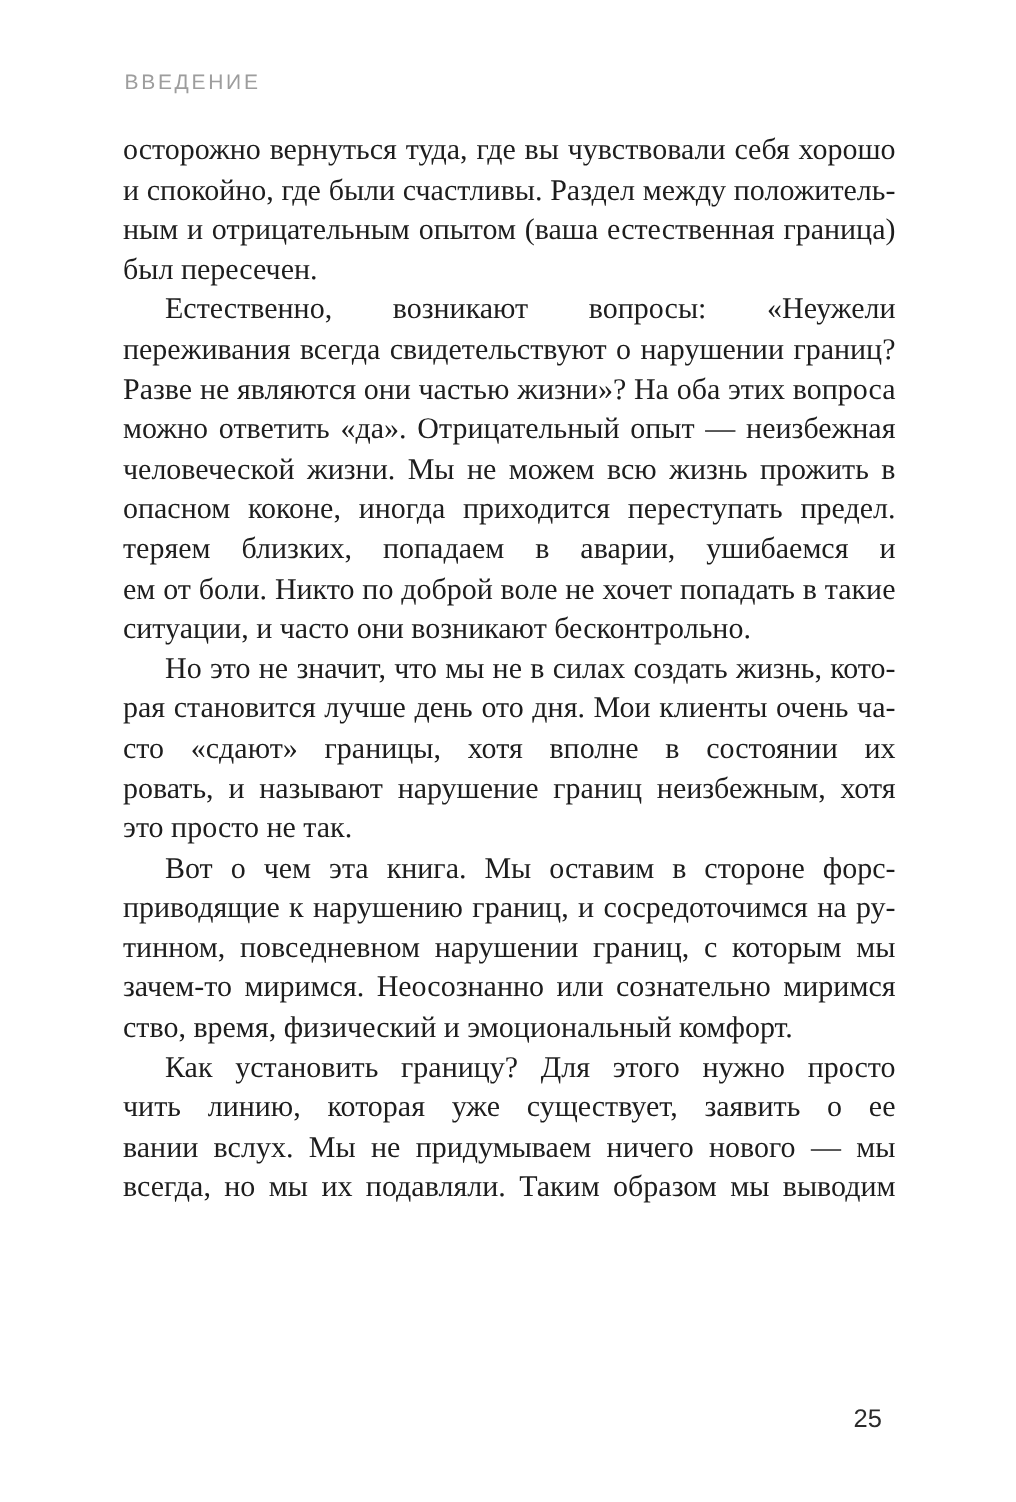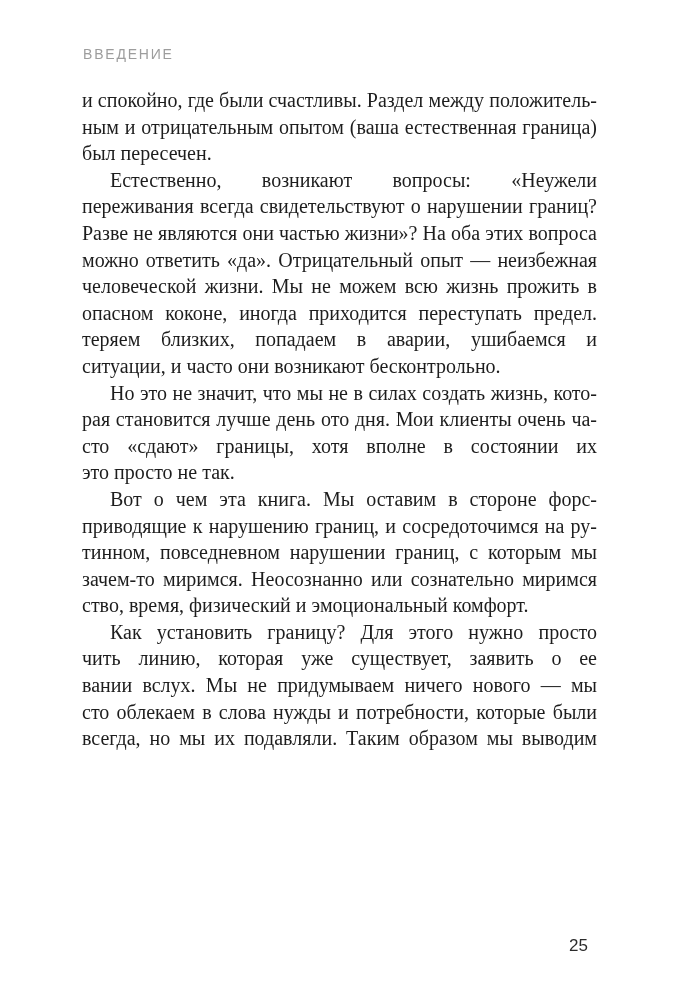--- a/index.html
+++ b/index.html
@@ -47,50 +47,52 @@
   }
 </style>
 </head>
 <body>
 
 <div class="book-page">
   <div class="running-head">ВВЕДЕНИЕ</div>
 
   <div class="text-column" id="text-column">
       <div class="paragraph">
+        <div class="line">осторожно вернуться туда, где вы чувствовали себя хорошо</div>
         <div class="line">и спокойно, где были счастливы. Раздел между положитель-</div>
         <div class="line">ным и отрицательным опытом (ваша естественная граница)</div>
         <div class="line last">был пересечен.</div>
       </div>
       <div class="paragraph">
         <div class="line indent">Естественно, возникают вопросы: «Неужели отрицательные</div>
         <div class="line">переживания всегда свидетельствуют о нарушении границ?</div>
         <div class="line">Разве не являются они частью жизни»? На оба этих вопроса</div>
         <div class="line">можно ответить «да». Отрицательный опыт — неизбежная часть</div>
         <div class="line">человеческой жизни. Мы не можем всю жизнь прожить в без-</div>
         <div class="line">опасном коконе, иногда приходится переступать предел. Мы</div>
         <div class="line">теряем близких, попадаем в аварии, ушибаемся и вскрикива-</div>
+        <div class="line">ем от боли. Никто по доброй воле не хочет попадать в такие</div>
         <div class="line last">ситуации, и часто они возникают бесконтрольно.</div>
       </div>
       <div class="paragraph">
         <div class="line indent">Но это не значит, что мы не в силах создать жизнь, кото-</div>
         <div class="line">рая становится лучше день ото дня. Мои клиенты очень ча-</div>
         <div class="line">сто «сдают» границы, хотя вполне в состоянии их контроли-</div>
+        <div class="line">ровать, и называют нарушение границ неизбежным, хотя</div>
         <div class="line last">это просто не так.</div>
       </div>
       <div class="paragraph">
         <div class="line indent">Вот о чем эта книга. Мы оставим в стороне форс-мажоры,</div>
         <div class="line">приводящие к нарушению границ, и сосредоточимся на ру-</div>
         <div class="line">тинном, повседневном нарушении границ, с которым мы</div>
         <div class="line">зачем-то миримся. Неосознанно или сознательно миримся</div>
         <div class="line last">ство, время, физический и эмоциональный комфорт.</div>
       </div>
       <div class="paragraph">
         <div class="line indent">Как установить границу? Для этого нужно просто обозна-</div>
         <div class="line">чить линию, которая уже существует, заявить о ее существо-</div>
         <div class="line">вании вслух. Мы не придумываем ничего нового — мы про-</div>
-        <div class="line">сто облекаем в слова нужды и потребности, которые были</div>
         <div class="line">всегда, но мы их подавляли. Таким образом мы выводим</div>
       </div>
     </div>
 
   <div class="page-number">25</div>
 </div>
 
 </body></html>

